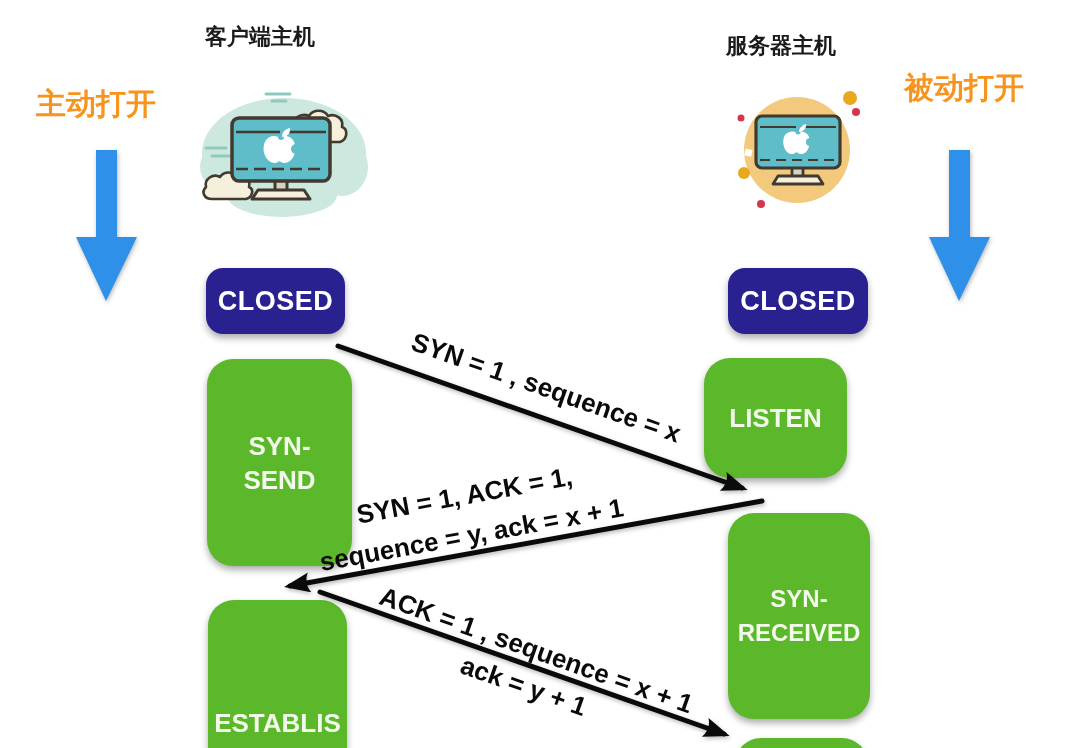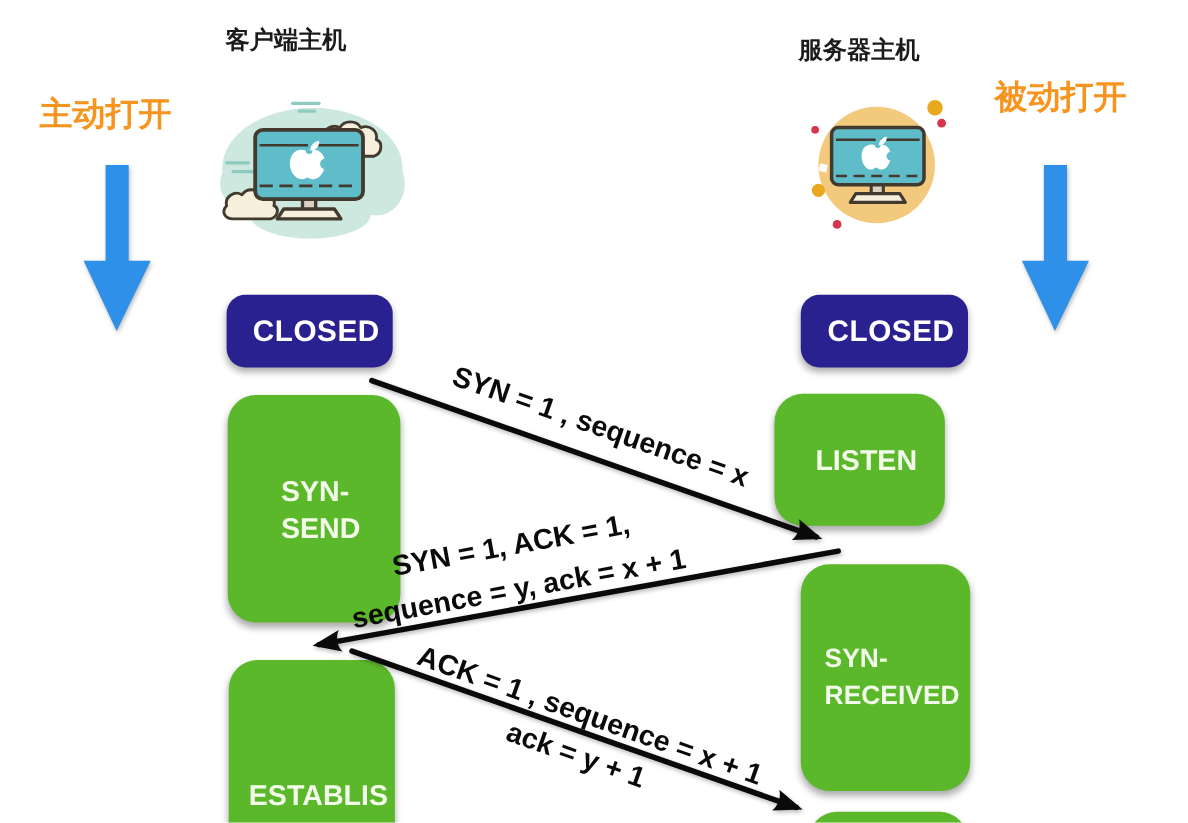--- a/index.html
+++ b/index.html
@@ -19,23 +19,22 @@
   .title-client{left:260px;top:22px;}
   .title-server{left:781px;top:20px;margin-top:11px;}
   .open-label{
     position:absolute;font-size:30px;font-weight:bold;color:var(--orange);
     white-space:nowrap;
   }
   .open-client{left:36px;top:84px;}
   .open-server{left:904px;top:68px;text-align:center;}
   .state-box{
     position:absolute;display:flex;align-items:center;justify-content:center;
-    text-align:left;font-weight:bold;color:#fff;
+    text-align:center;font-weight:bold;color:#fff;
     box-shadow:0 4px 7px rgba(0,0,0,0.33);
-    padding-left:12px;
   }
   .navy-box{background:var(--navy);border-radius:17px;font-size:27px;letter-spacing:0.5px;}
   .green-box{background:var(--green);border-radius:26px;color:var(--box_text);font-size:26px;line-height:34px;}
   .b-client-closed{left:206px;top:268px;width:139px;height:66px;}
   .b-client-synsend{left:207px;top:359px;width:145px;height:207px;}
   .b-client-established{left:208px;top:600px;width:139px;height:280px;}
   .b-server-closed{left:728px;top:268px;width:140px;height:66px;}
   .b-server-listen{left:704px;top:358px;width:143px;height:120px;}
   .b-server-synreceived{left:728px;top:513px;width:142px;height:206px;font-size:24px;}
   .b-server-established{left:735px;top:738px;width:133px;height:130px;}

